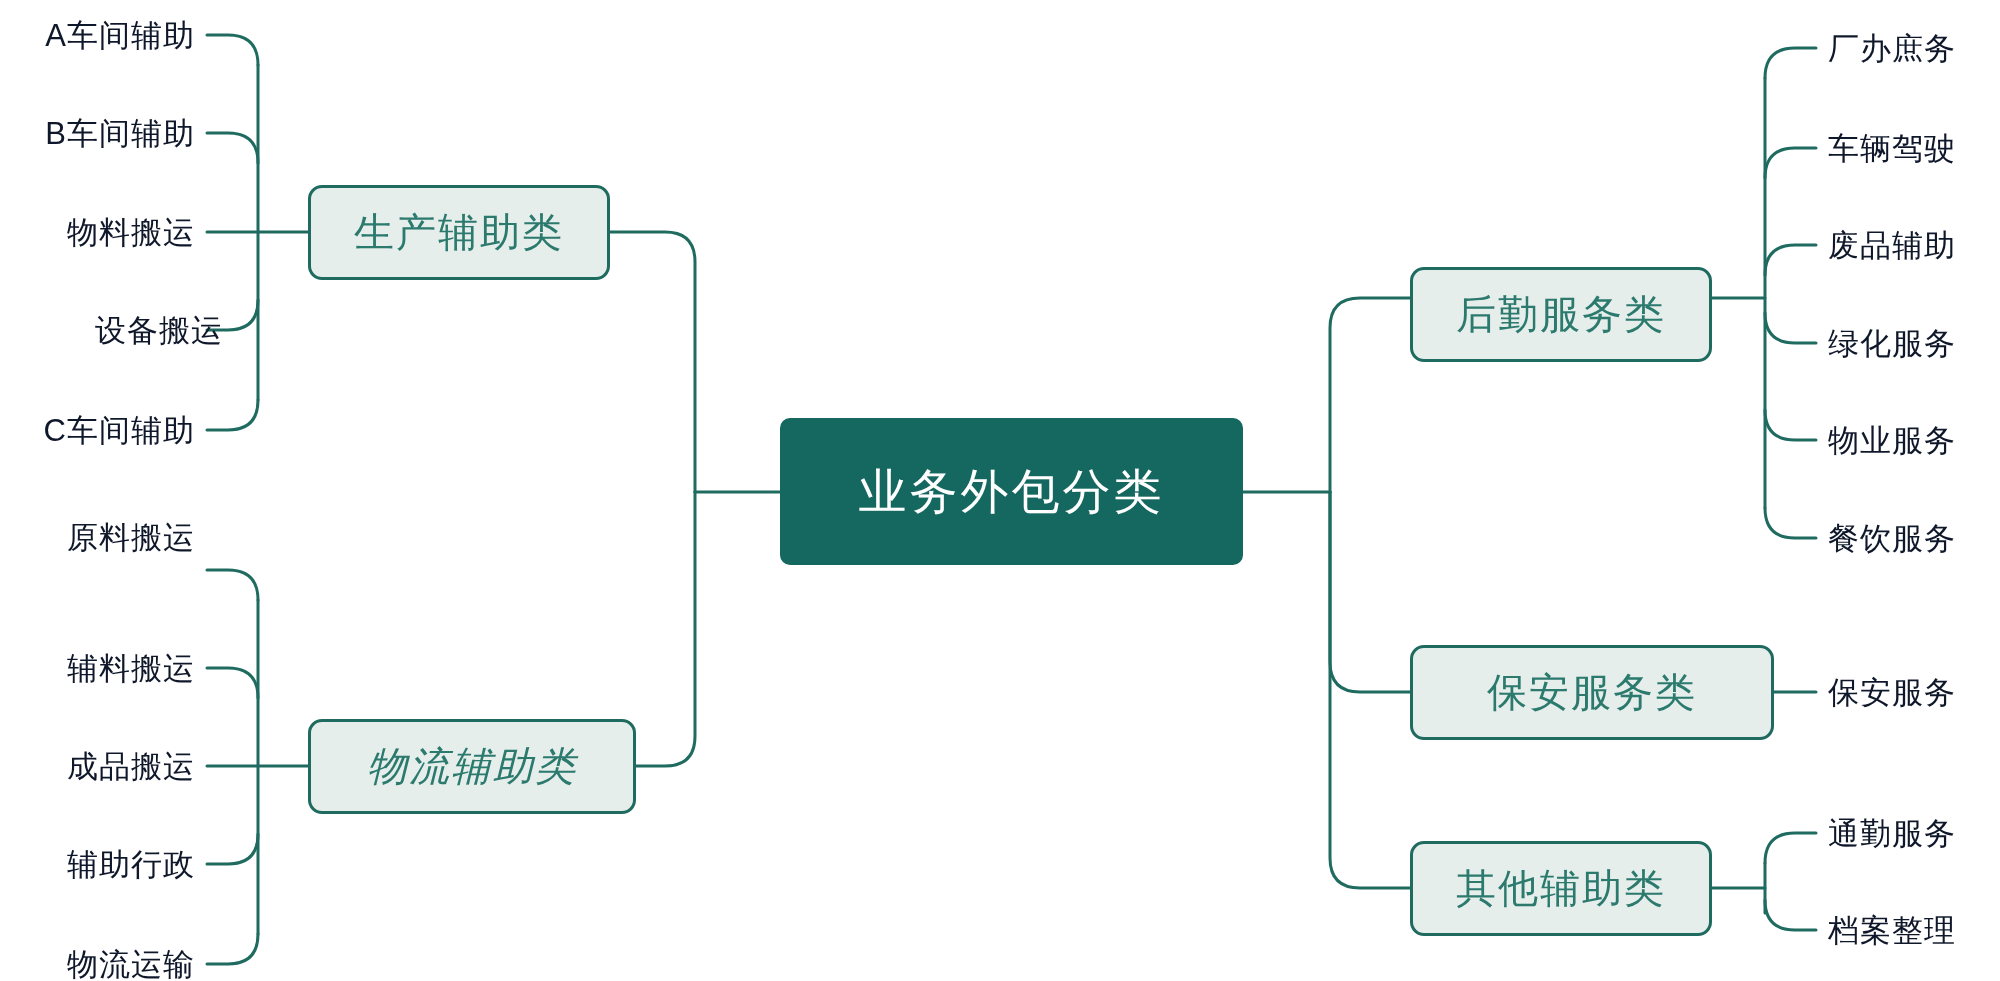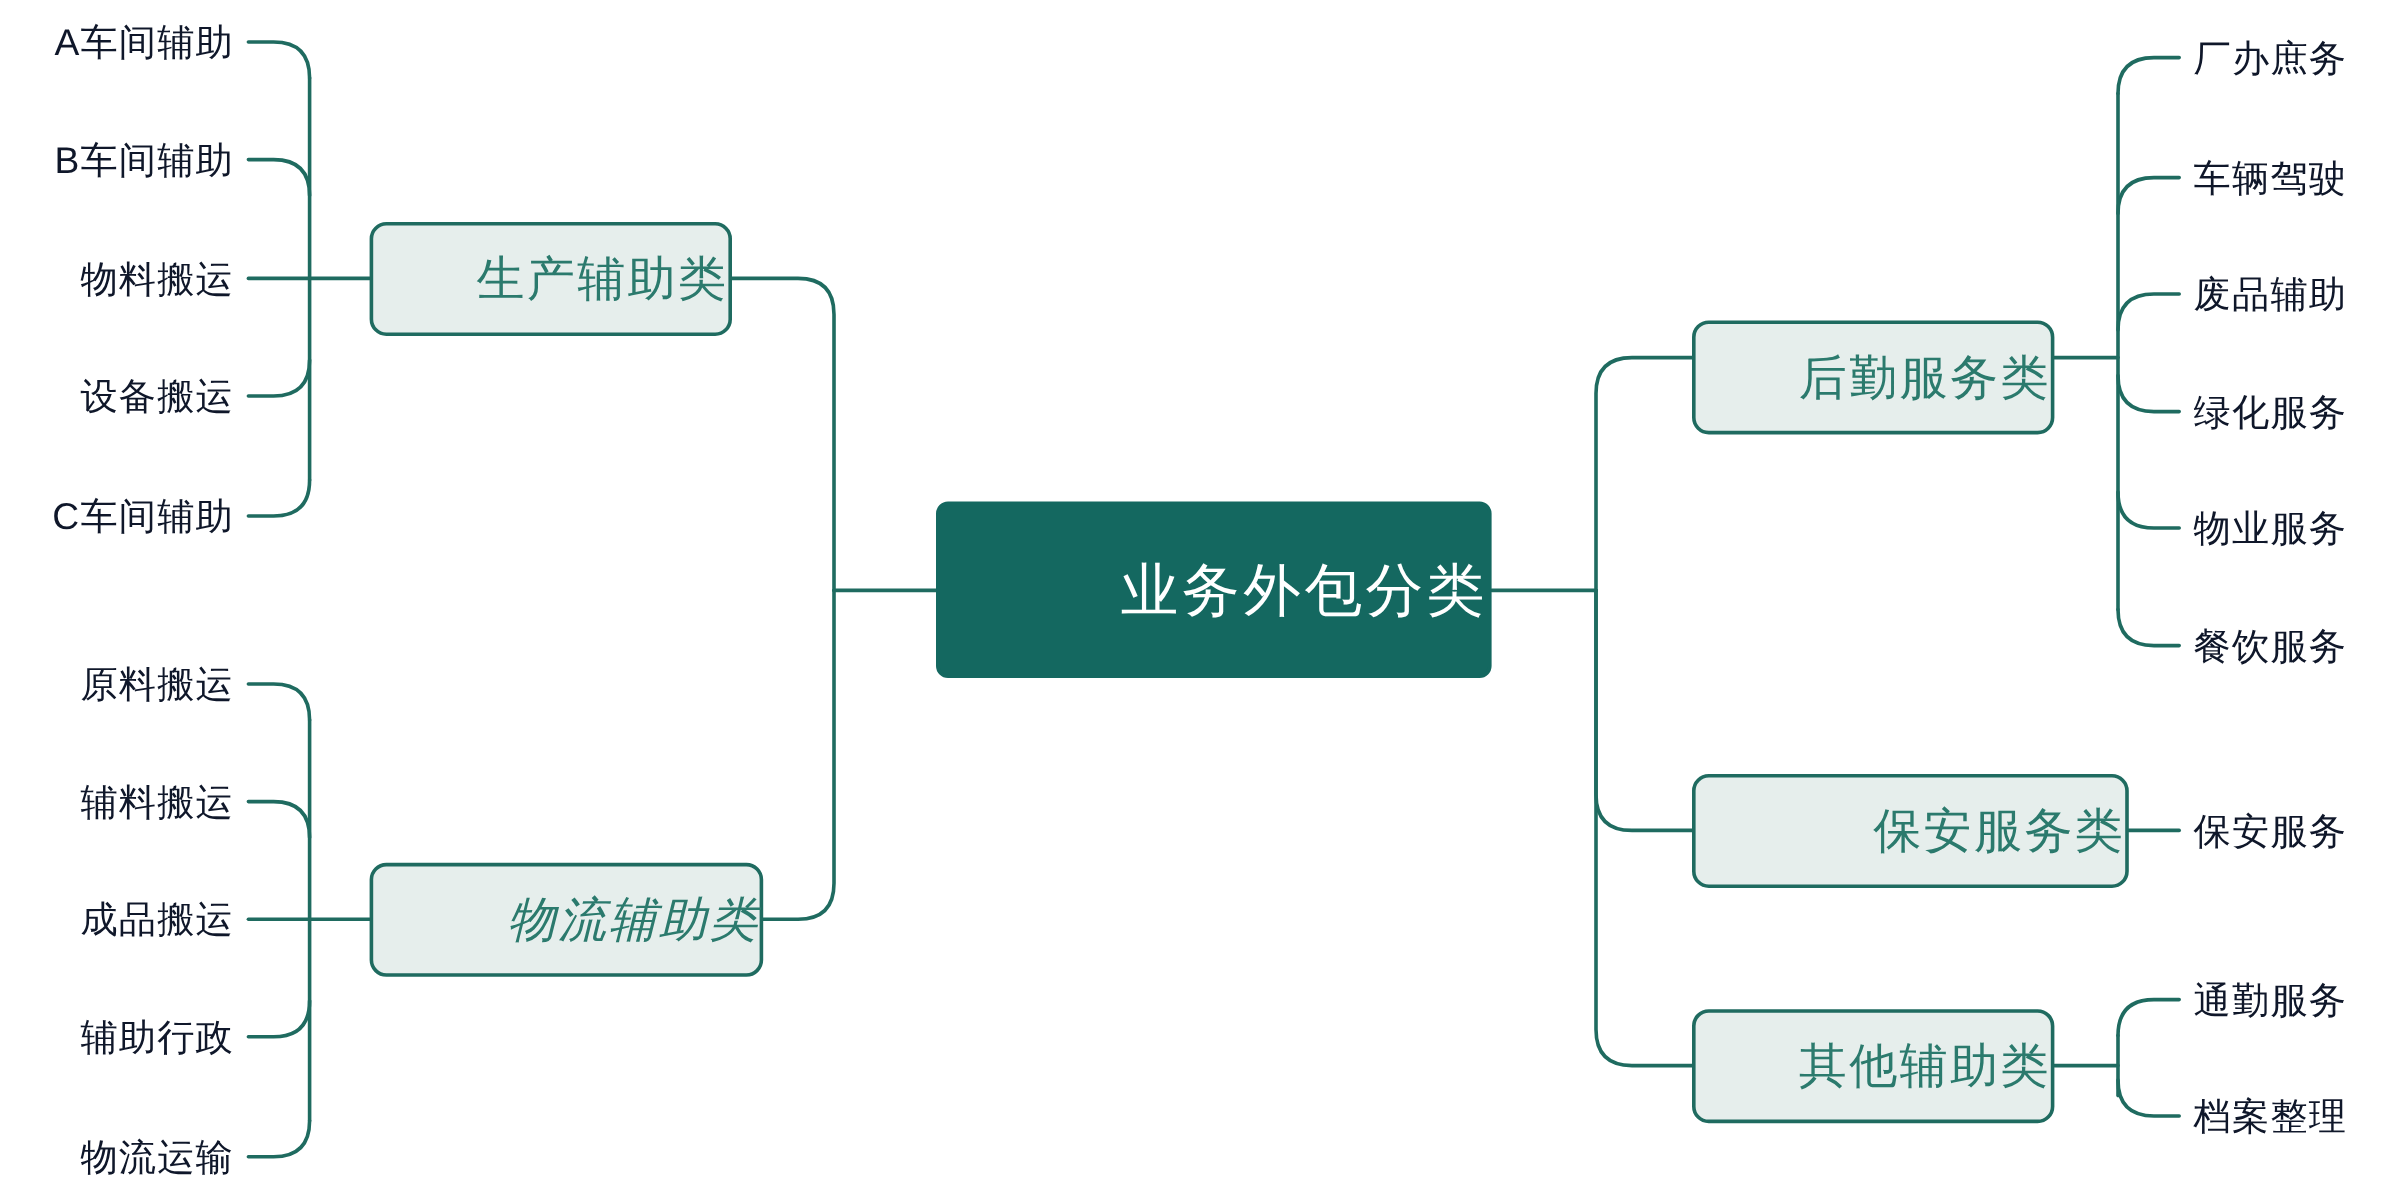--- a/index.html
+++ b/index.html
@@ -27,21 +27,21 @@
     stroke: #1f6b60;
     stroke-width: 3;
     stroke-linecap: round;
     stroke-linejoin: round;
   }
   .node {
     position: absolute;
     box-sizing: border-box;
     display: flex;
     align-items: center;
-    justify-content: flex-end;
+    justify-content: center;
     white-space: nowrap;
   }
   .node-root {
     background: #146860;
     border: 3px solid #146860;
     border-radius: 10px;
     color: #ffffff;
     font-size: 48px;
     letter-spacing: 3px;
     font-weight: 400;
@@ -130,24 +130,24 @@
     <span>生产辅助类</span>
   </div>
 
   <div class="node node-branch" style="left:308px; top:719px; width:328px; height:95px;font-style:italic;">
     <span>物流辅助类</span>
   </div>
 
   <div class="leaf leaf-left" style="left:0px; top:20px; width:195px;">A车间辅助</div>
   <div class="leaf leaf-left" style="left:0px; top:118px; width:195px;">B车间辅助</div>
   <div class="leaf leaf-left" style="left:0px; top:217px; width:195px;">物料搬运</div>
-  <div class="leaf leaf-left" style="left:0px; top:315px; width:195px;">设备搬运</div>
+  <div class="leaf leaf-left" style="left:0px; top:315px; width:195px;padding-left:28px;">设备搬运</div>
   <div class="leaf leaf-left" style="left:0px; top:415px; width:195px;">C车间辅助</div>
 
-  <div class="leaf leaf-left" style="left:0px; top:555px; width:195px;">原料搬运</div>
+  <div class="leaf leaf-left" style="left:0px; top:522px; width:195px;">原料搬运</div>
   <div class="leaf leaf-left" style="left:0px; top:653px; width:195px;">辅料搬运</div>
   <div class="leaf leaf-left" style="left:0px; top:751px; width:195px;">成品搬运</div>
   <div class="leaf leaf-left" style="left:0px; top:849px; width:195px;">辅助行政</div>
   <div class="leaf leaf-left" style="left:0px; top:949px; width:195px;">物流运输</div>
 
   <div class="node node-branch" style="left:1410px; top:267px; width:302px; height:95px;">
     <span>后勤服务类</span>
   </div>
 
   <div class="node node-branch" style="left:1410px; top:645px; width:364px; height:95px;">

